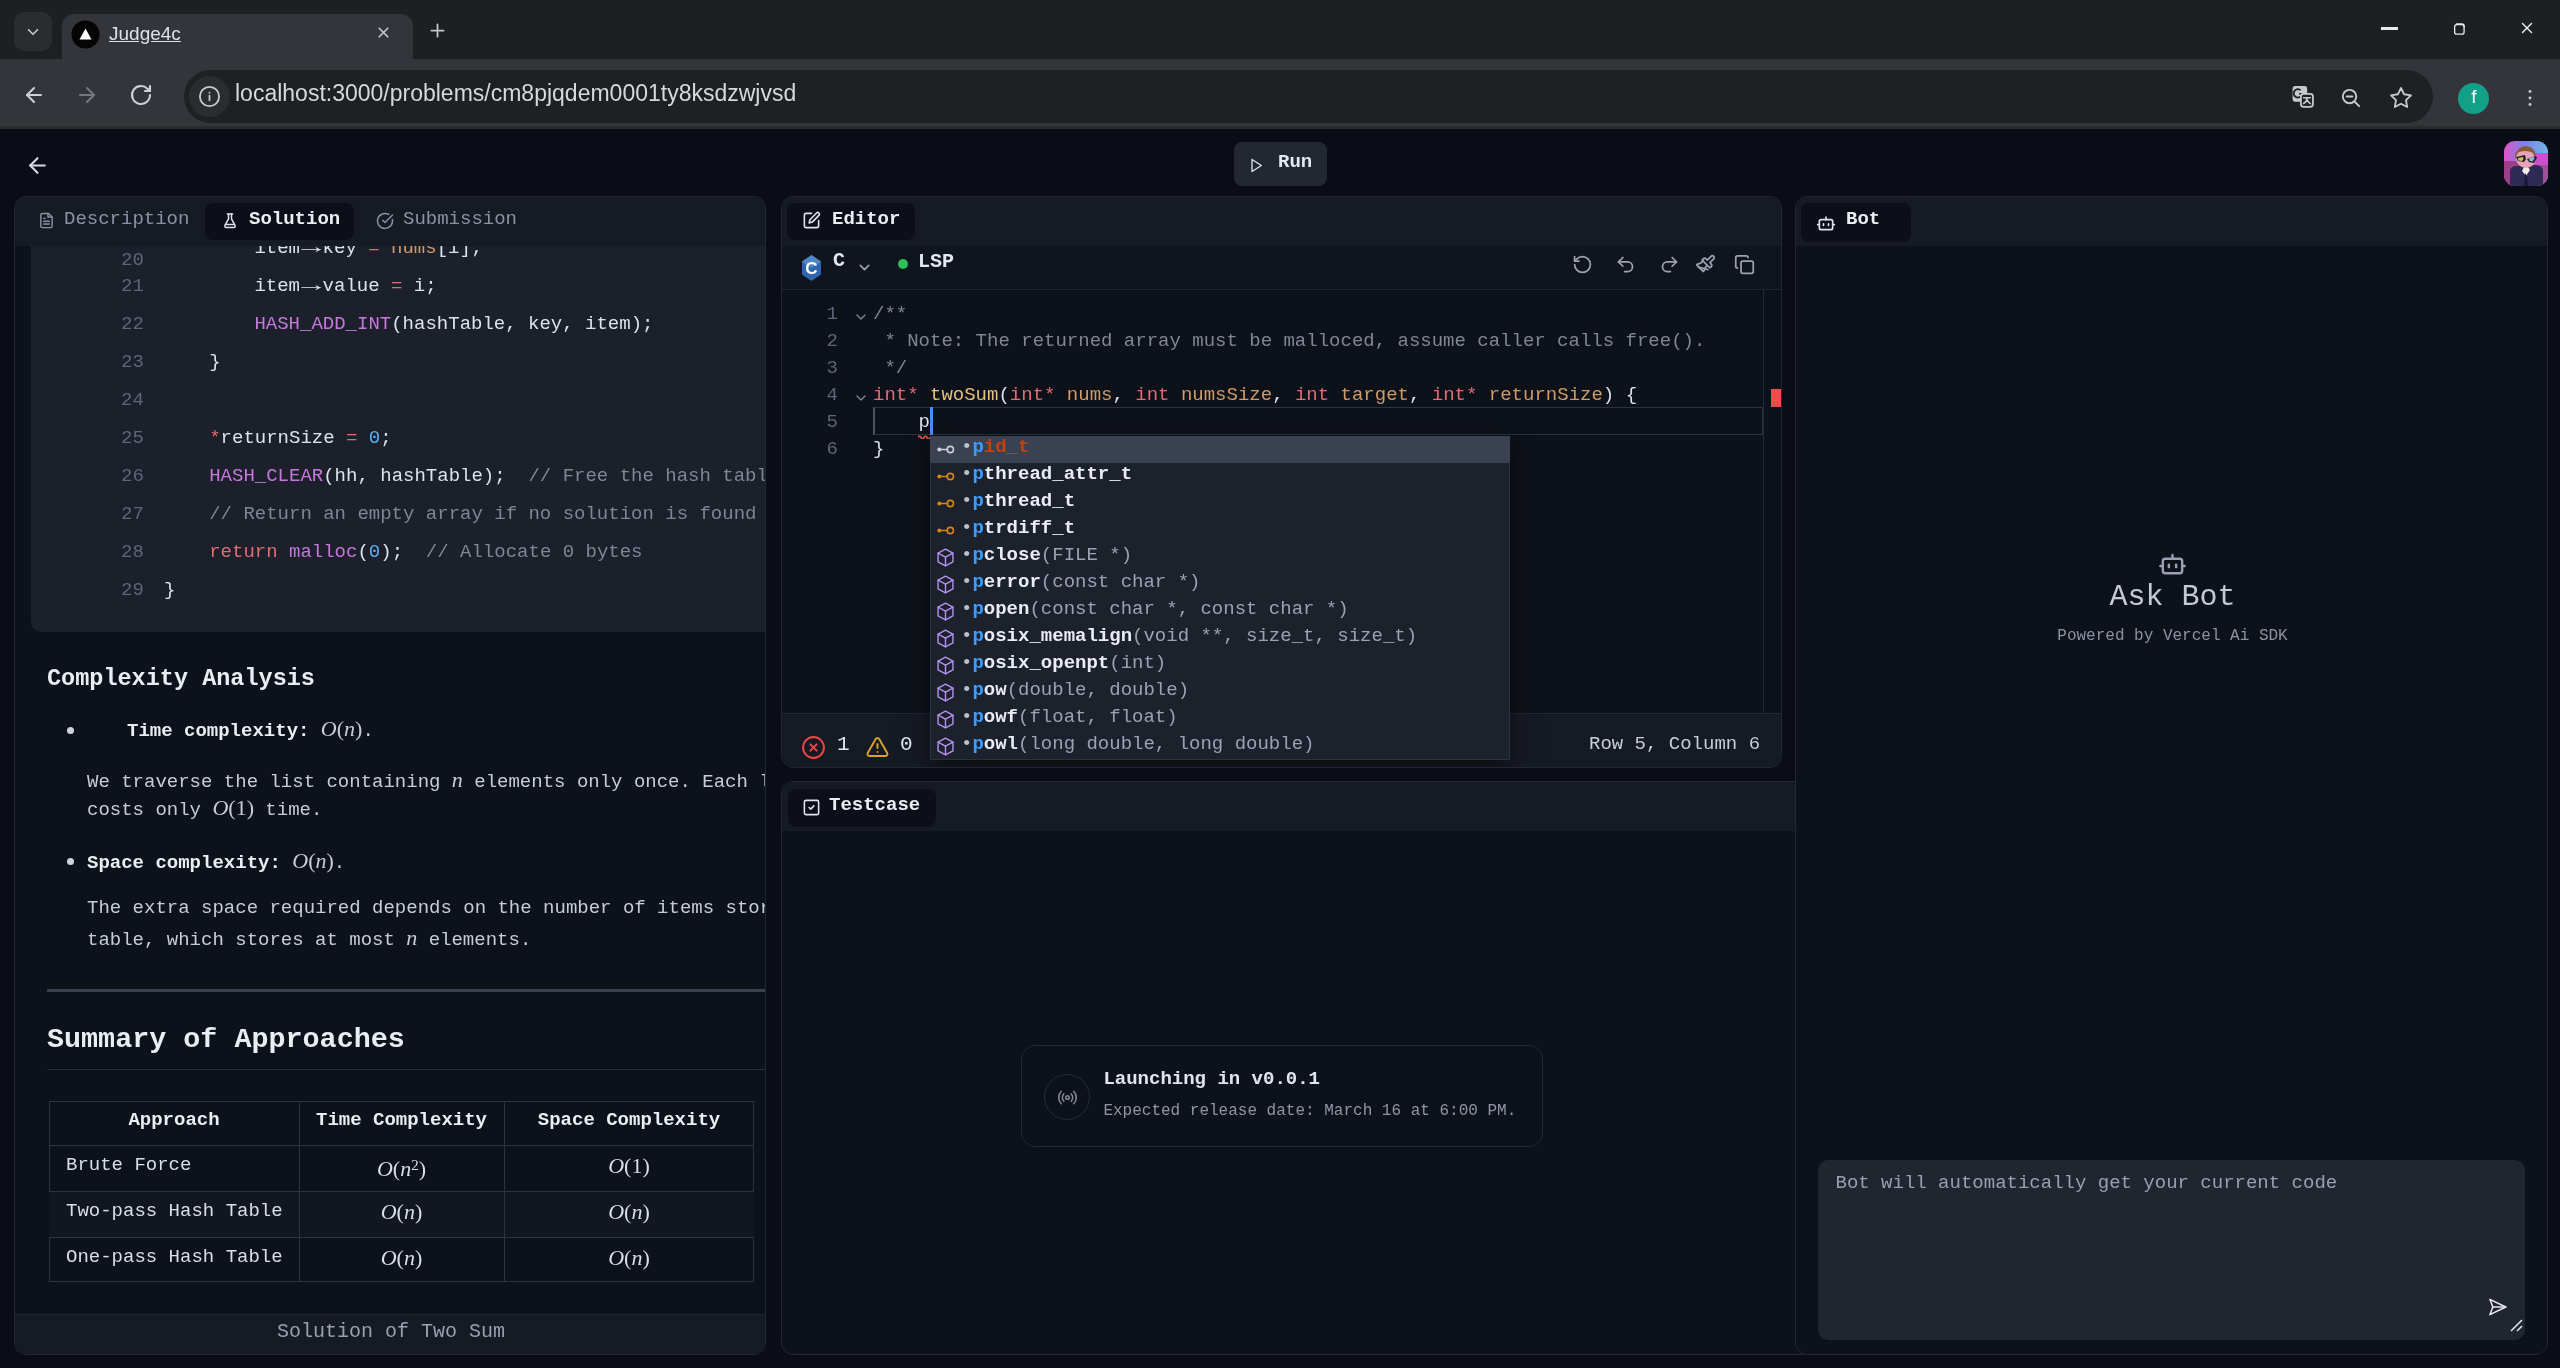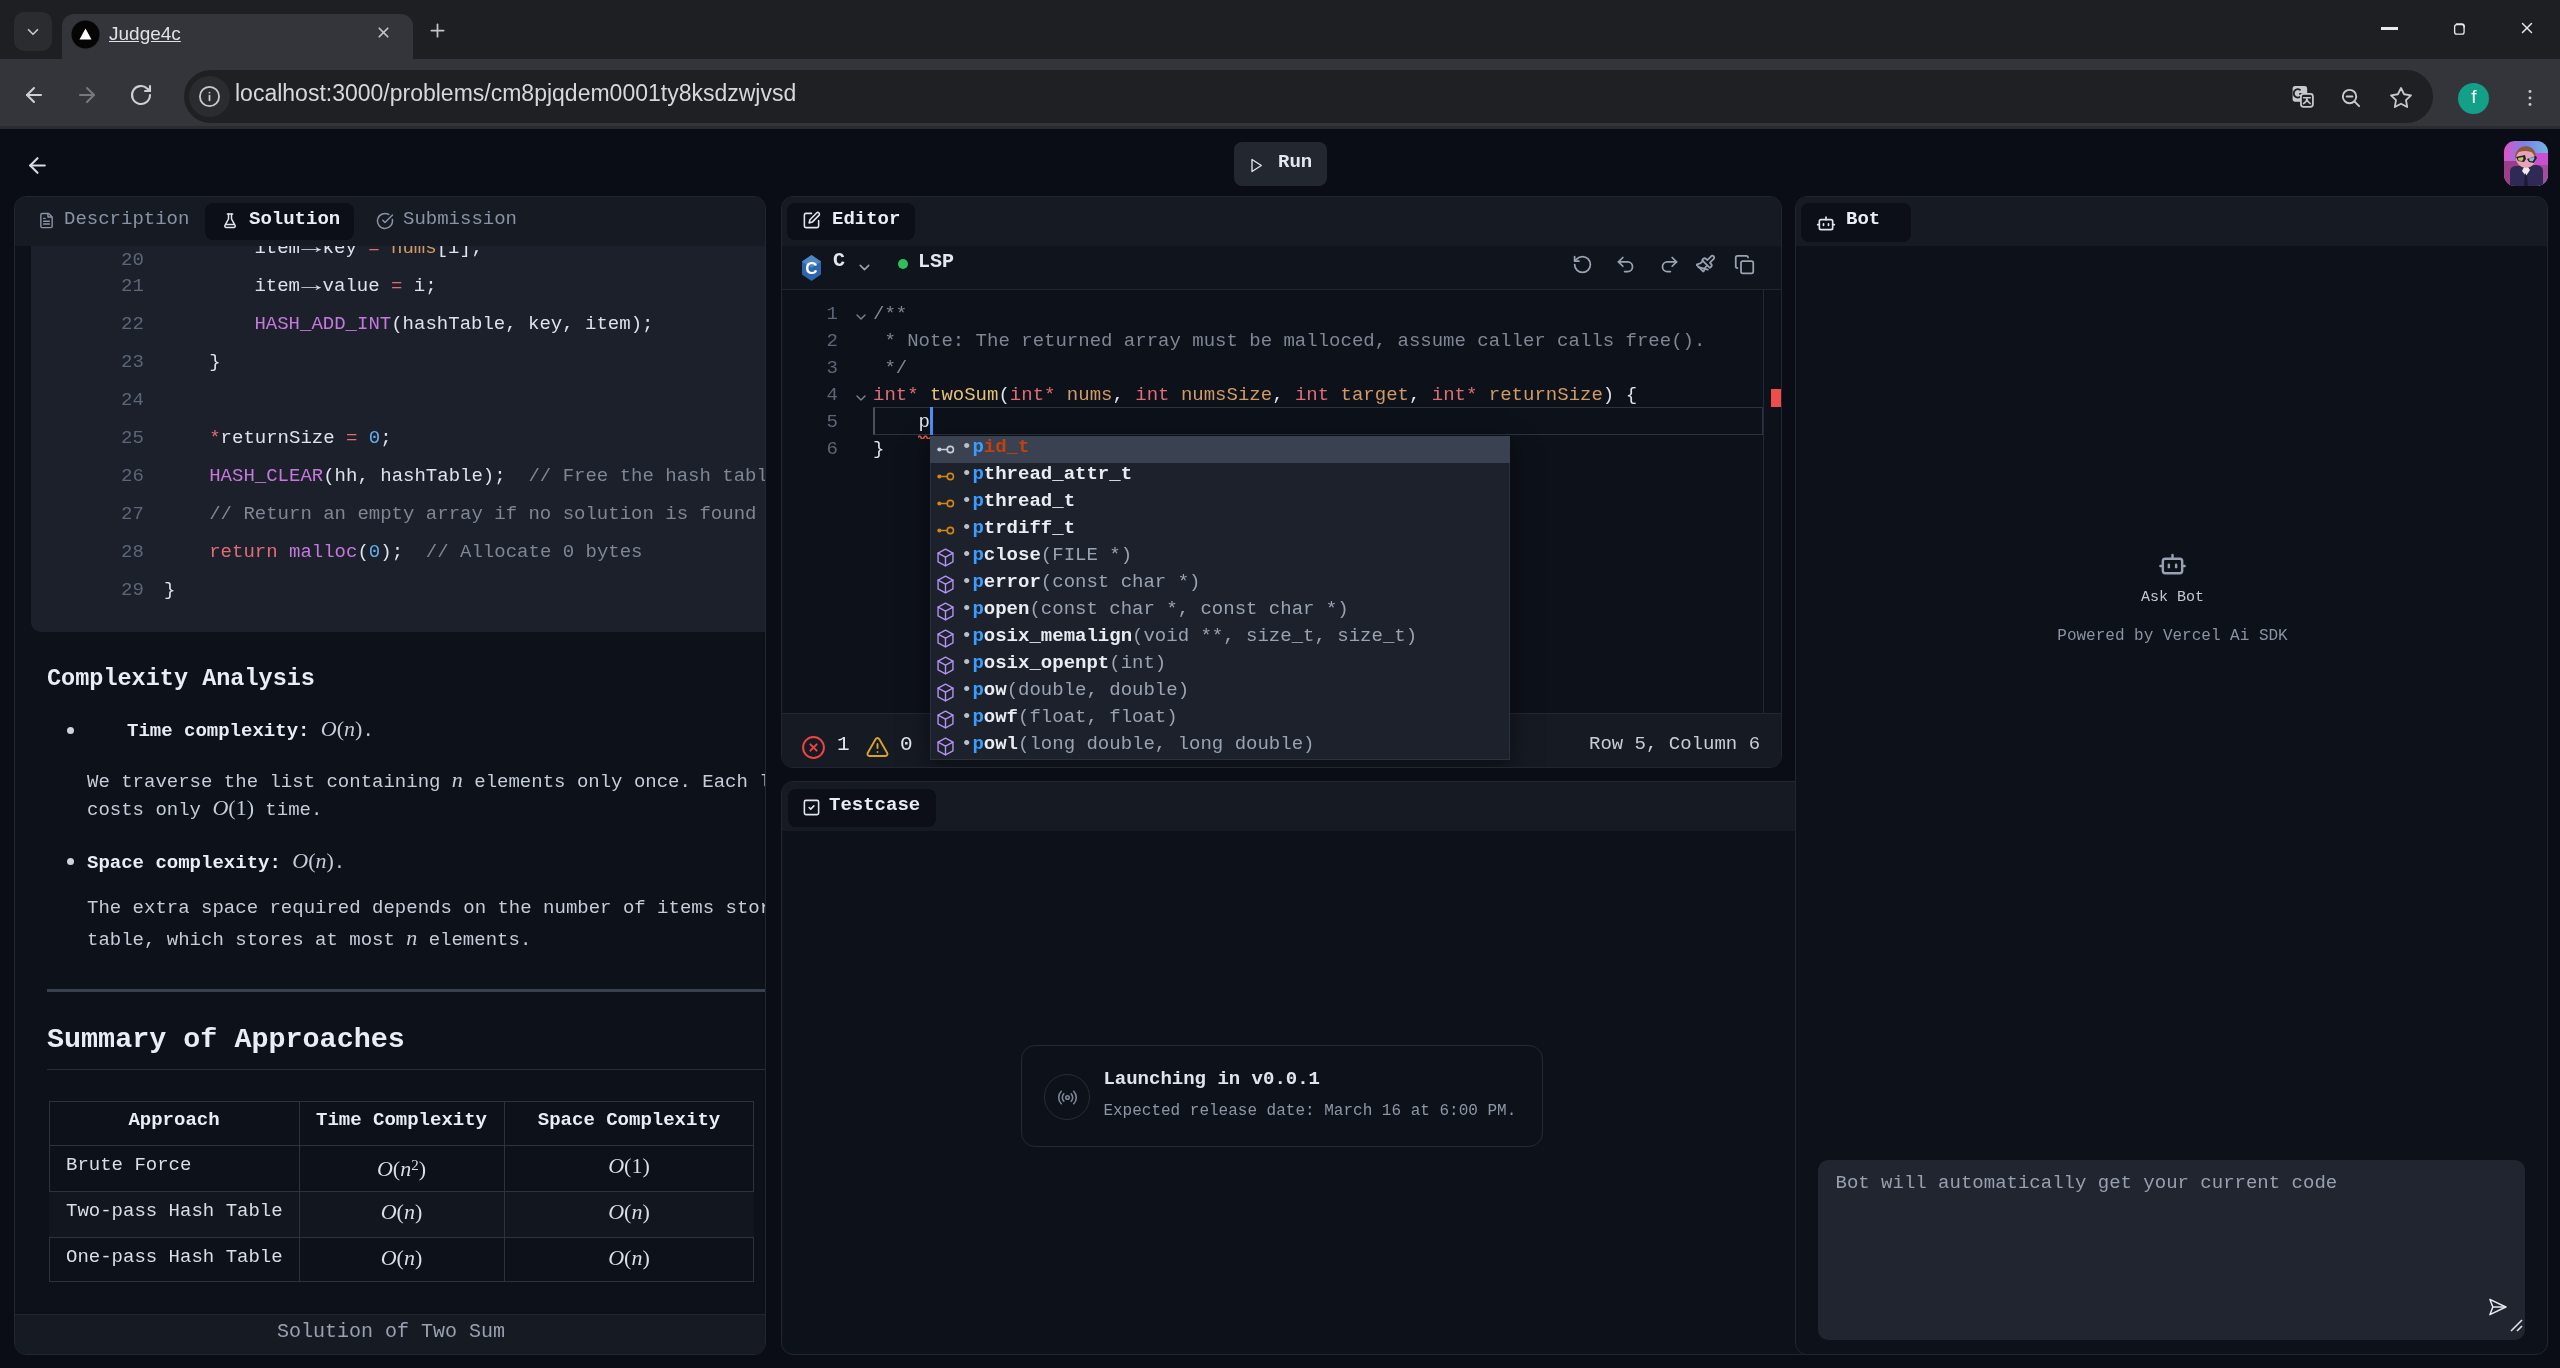--- a/index.html
+++ b/index.html
@@ -384,21 +384,21 @@
     </svg>
 <div class="t" style="left:50px;top:11.1px;font-family:'Liberation Mono', monospace;font-size:19px;font-weight:700;color:#e9edf4;line-height:23.6px;">Bot</div>
 <svg style="position:absolute;left:361px;top:352px;color:#99a1b3;" width="31" height="29" viewBox="0 0 24 24" fill="none" stroke="#99a1b3" stroke-width="2" stroke-linecap="round" stroke-linejoin="round">
       <path d="M12 8V5"></path>
       <rect x="4" y="8" width="16" height="12" rx="2"></rect>
       <path d="M2 14h2"></path>
       <path d="M20 14h2"></path>
       <path d="M15 13v2"></path>
       <path d="M9 13v2"></path>
     </svg>
-<div class="t" style="left:376.5px;top:386.9px;font-family:'Liberation Mono', monospace;font-size:15px;font-weight:400;color:#c3cad6;line-height:27.3px;transform:translateX(-50%);">Ask Bot</div>
+<div class="t" style="left:376.5px;top:386.9px;font-family:'Liberation Mono', monospace;font-size:30px;font-weight:400;color:#c3cad6;line-height:27.3px;transform:translateX(-50%);">Ask Bot</div>
 <div class="t" style="left:376.5px;top:430.3px;font-family:'Liberation Mono', monospace;font-size:16px;font-weight:400;color:#8a93a3;line-height:19.8px;transform:translateX(-50%);">Powered by Vercel Ai SDK</div>
 <div style="position:absolute;left:21.5px;top:962.6px;width:707px;height:180px;background:#20252f;border-radius:10px;"></div>
 <div class="t" style="left:39.5px;top:975.1px;font-family:'Liberation Mono', monospace;font-size:19px;font-weight:400;color:#98a0b0;line-height:23.6px;">Bot will automatically get your current code</div>
 <svg style="position:absolute;left:688px;top:1100px;color:#e6e9f0;transform:rotate(45deg);" width="20" height="20" viewBox="0 0 24 24" fill="none" stroke="#e6e9f0" stroke-width="1.8" stroke-linecap="round" stroke-linejoin="round">
       <path d="m22 2-7 20-4-9-9-4Z"></path>
       <path d="M22 2 11 13"></path>
     </svg>
 <svg style="position:absolute;left:714px;top:1122px" width="13" height="13" viewBox="0 0 13 13" stroke="#dfe4ee" stroke-width="1.6">
       <path d="M12 1 1 12"></path>
       <path d="M12 7 7 12"></path>

